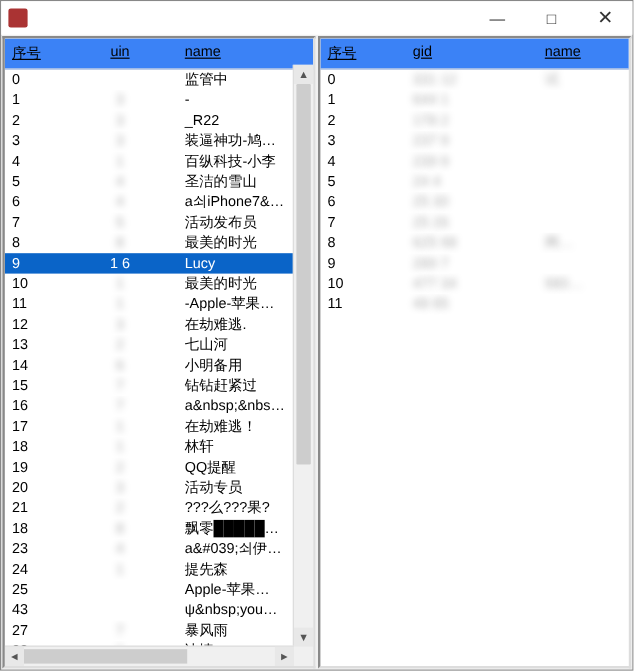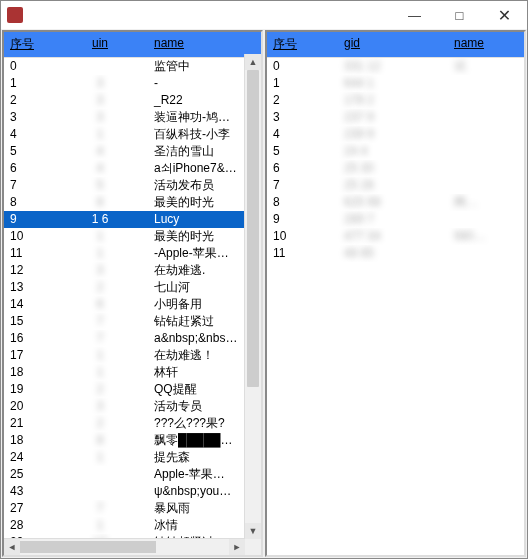--- a/index.html
+++ b/index.html
@@ -163,20 +163,25 @@
             <div class="cell c-idx">21</div>
             <div class="cell c-uin blur">2</div>
             <div class="cell c-name">???么???果?</div>
           </div>
           <div class="row">
             <div class="cell c-idx">18</div>
             <div class="cell c-uin blur">8</div>
             <div class="cell c-name">飘零█████…</div>
           </div>
           <div class="row">
+            <div class="cell c-idx">23</div>
+            <div class="cell c-uin blur">4</div>
+            <div class="cell c-name">a&amp;#039;쇠伊…</div>
+          </div>
+          <div class="row">
             <div class="cell c-idx">24</div>
             <div class="cell c-uin blur">1</div>
             <div class="cell c-name">提先森</div>
           </div>
           <div class="row">
             <div class="cell c-idx">25</div>
             <div class="cell c-uin blur"></div>
             <div class="cell c-name">Apple-苹果…</div>
           </div>
           <div class="row">

